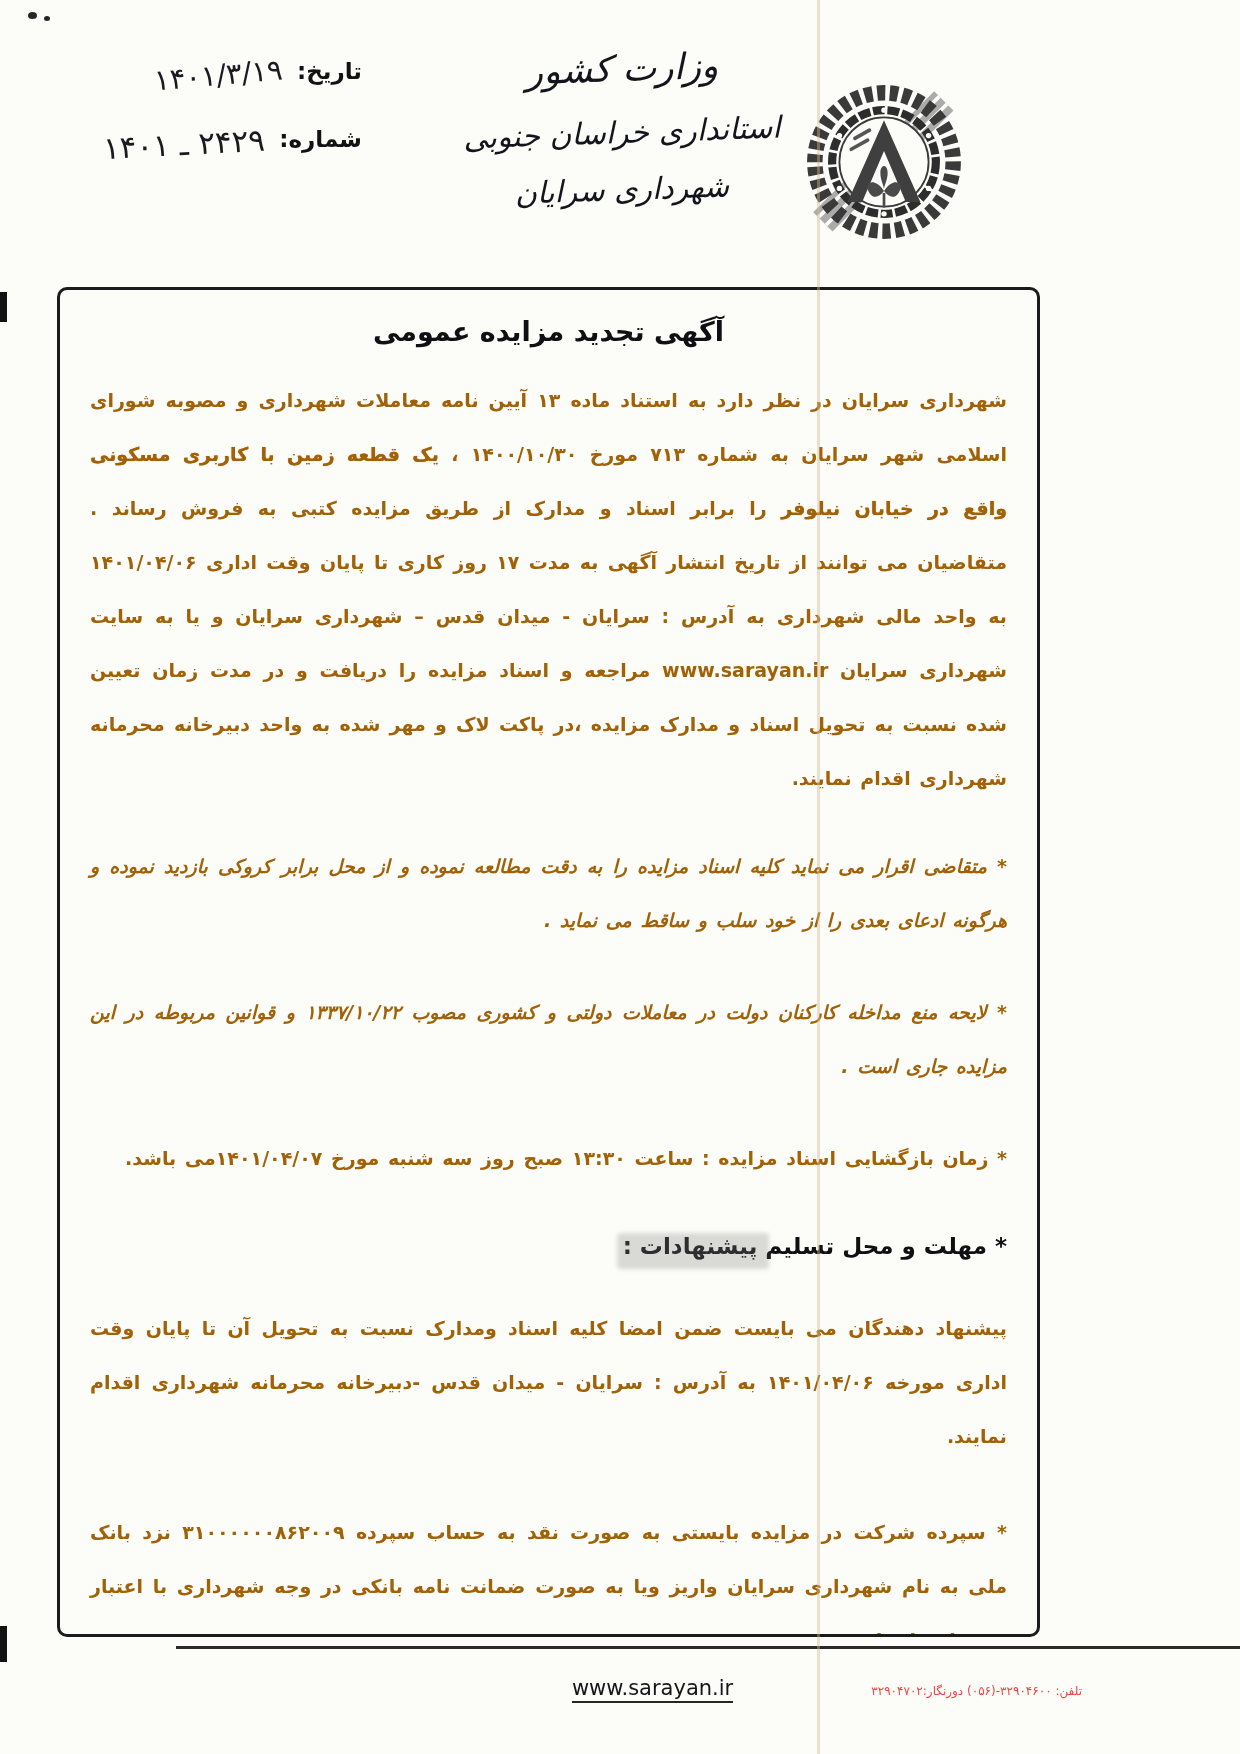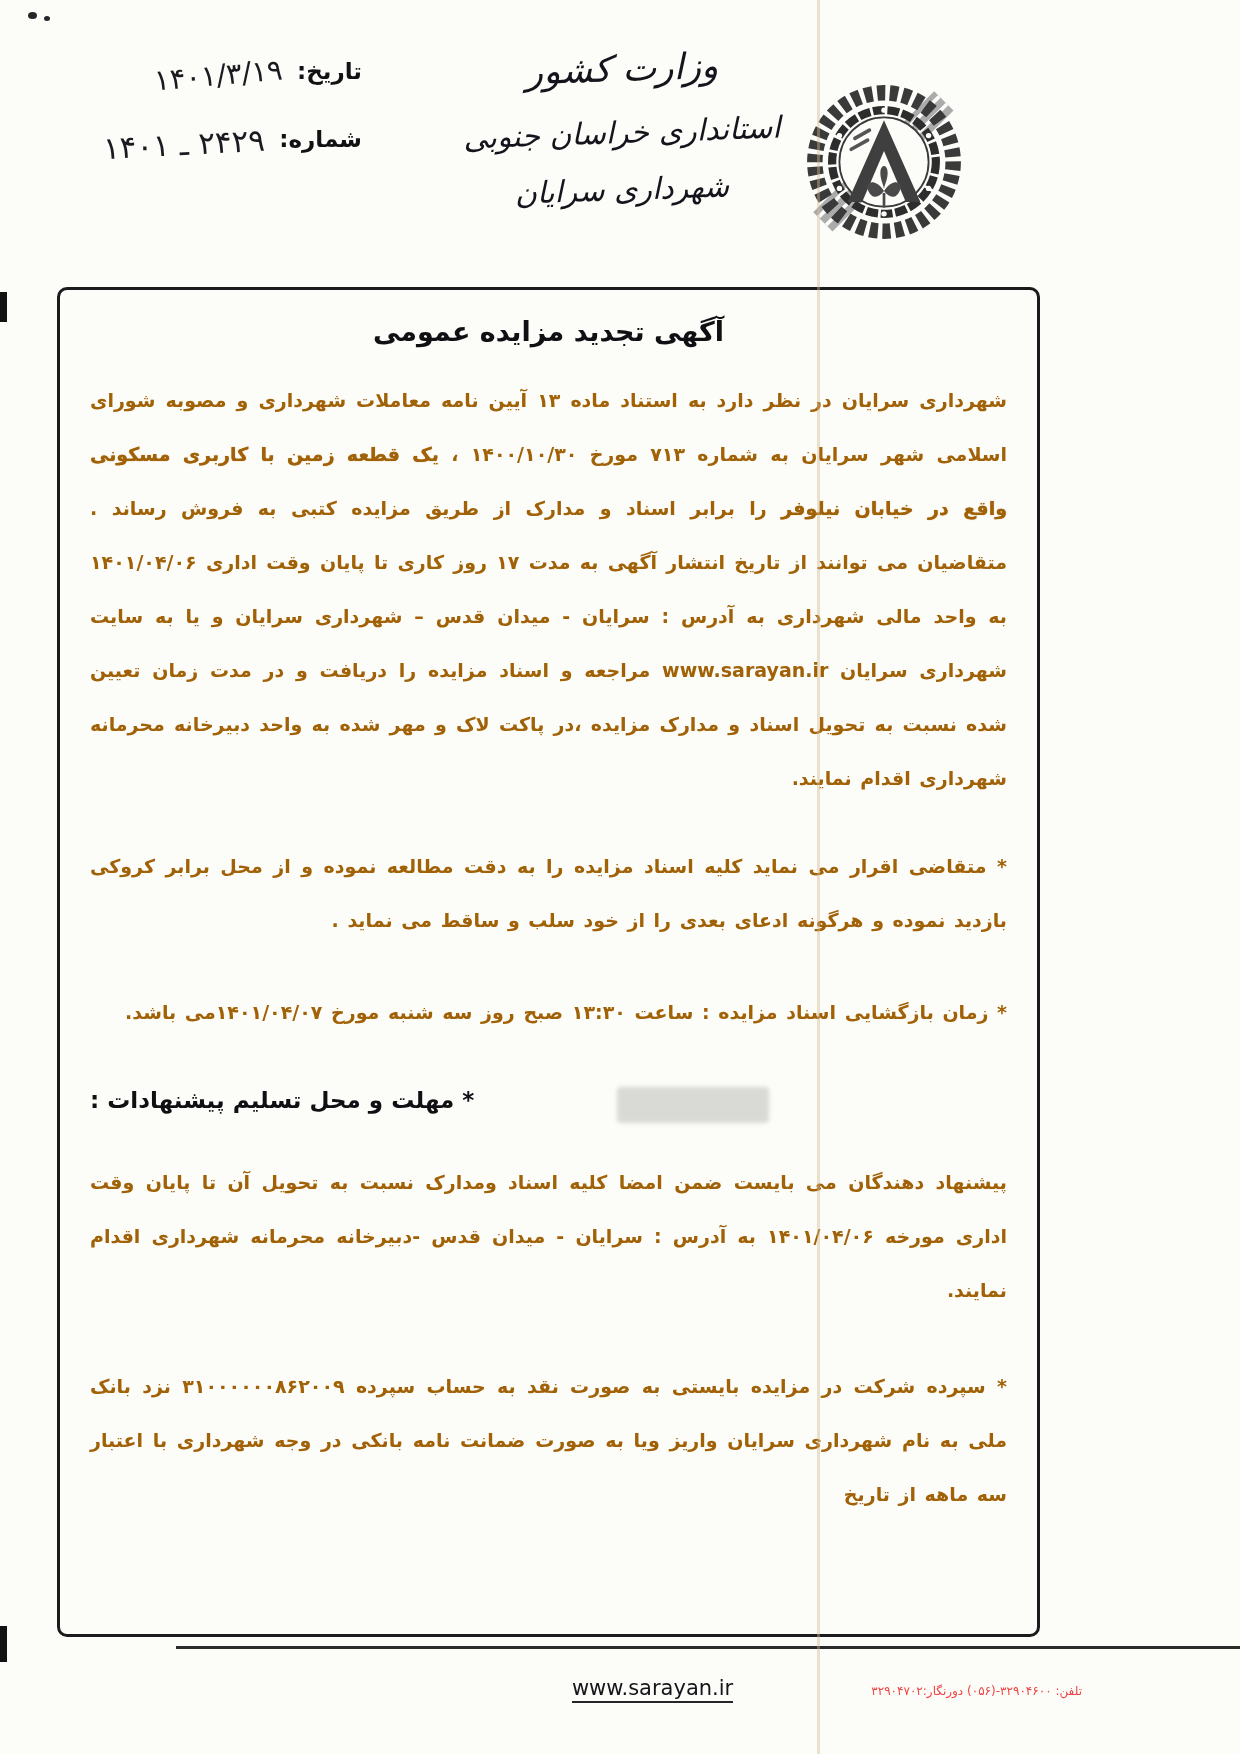--- a/index.html
+++ b/index.html
@@ -39,30 +39,30 @@
   }
   .notice-title{
     margin:0 0 26px 0;text-align:center;
     font-size:27px;font-weight:bold;letter-spacing:.5px;color:#101014;
   }
   .body-par{
     margin:0;font-size:19px;font-weight:bold;line-height:54px;
     text-align:justify;word-spacing:2px;color:#a16207;
   }
   .mb-p1{margin-bottom:34px;}
-  .mb-c{margin-bottom:38px;}
+  .mb-c{margin-bottom:38px;font-style:italic;}
   .mb-c-last{margin-bottom:48px;}
   .mb-p2{margin-bottom:42px;}
   .section-h{
     margin:0 0 40px 0;font-size:21px;font-weight:bold;color:#101014;
     text-align:right;
   }
   .section-h2{
     position:relative;margin:0 0 42px 0;font-size:23px;font-weight:bold;
-    color:#101014;text-align:left;
+    color:#101014;text-align:right;
   }
   .smudge{
     position:absolute;right:238px;top:0;width:152px;height:36px;
     background:rgba(125,125,125,.28);filter:blur(2px);border-radius:4px;
     pointer-events:none;
   }
   .subject-seg{text-shadow:0 0 .8px currentColor;}
   .url-seg{direction:ltr;unicode-bidi:embed;font-weight:bold;}
   
   .footer-rule{position:absolute;left:176px;right:0;top:1646px;height:3px;background:#2b2b2d;}
@@ -137,20 +137,21 @@
     </svg>
   </div>
 
   <main class="notice-box">
     <h1 class="notice-title">آگهی تجدید مزایده عمومی</h1>
 
     <p class="body-par mb-p1"><span>شهرداری سرایان  در نظر دارد به استناد ماده ۱۳ آیین نامه معاملات شهرداری و مصوبه شورای اسلامی شهر سرایان به شماره ۷۱۳ مورخ ۱۴۰۰/۱۰/۳۰ ، </span><span class="subject-seg">یک قطعه زمین با کاربری  مسکونی  واقع  در خیابان نیلوفر</span><span> را برابر اسناد و مدارک  از طریق مزایده کتبی به فروش رساند . متقاضیان می توانند از تاریخ انتشار آگهی به مدت ۱۷ روز کاری تا پایان وقت اداری  ۱۴۰۱/۰۴/۰۶ به واحد مالی شهرداری به آدرس : سرایان - میدان قدس – شهرداری سرایان و یا به سایت شهرداری سرایان </span><span class="url-seg">www.sarayan.ir</span><span> مراجعه و اسناد مزایده را دریافت و در مدت زمان تعیین شده نسبت به تحویل اسناد و مدارک مزایده ،در پاکت لاک و مهر شده به واحد دبیرخانه محرمانه شهرداری اقدام نمایند.</span></p>
 
 
     <p class="body-par mb-c">* متقاضی اقرار می نماید کلیه اسناد مزایده را به دقت مطالعه نموده و از محل برابر کروکی بازدید نموده و هرگونه ادعای بعدی را از خود سلب و ساقط می نماید .</p>
+    <p class="body-par mb-c">* لایحه منع مداخله کارکنان دولت در معاملات دولتی و کشوری مصوب ۱۳۳۷/۱۰/۲۲ و قوانین مربوطه در این مزایده جاری است .</p>
     <p class="body-par mb-c-last">* زمان بازگشایی اسناد مزایده : ساعت ۱۳:۳۰ صبح روز سه شنبه  مورخ  ۱۴۰۱/۰۴/۰۷می باشد.</p>
 
     <h2 class="section-h2">
       <span>* مهلت و محل تسلیم پیشنهادات :</span>
       <span class="smudge"></span>
     </h2>
 
     <p class="body-par mb-p2">پیشنهاد دهندگان می بایست ضمن امضا کلیه اسناد ومدارک  نسبت به تحویل آن تا پایان وقت اداری مورخه ۱۴۰۱/۰۴/۰۶ به آدرس : سرایان - میدان قدس -دبیرخانه محرمانه شهرداری  اقدام  نمایند.</p>
 
     <p class="body-par">* سپرده شرکت در مزایده  بایستی به صورت نقد به حساب سپرده ۳۱۰۰۰۰۰۰۸۶۲۰۰۹ نزد بانک  ملی  به نام شهرداری سرایان واریز ویا به صورت ضمانت نامه بانکی در وجه شهرداری با اعتبار سه ماهه از تاریخ</p>

